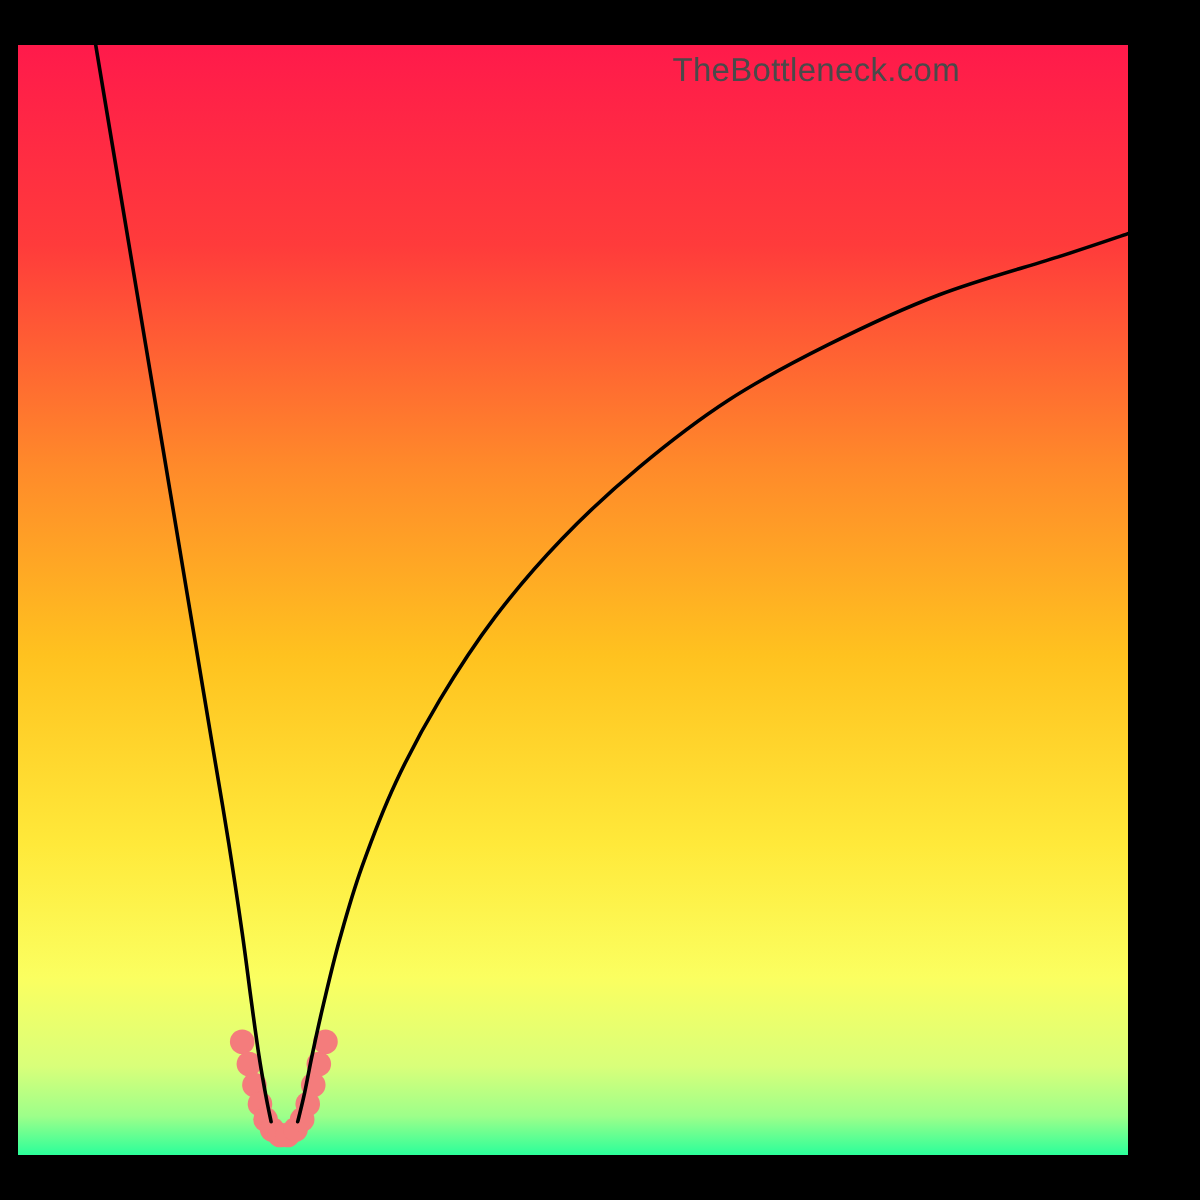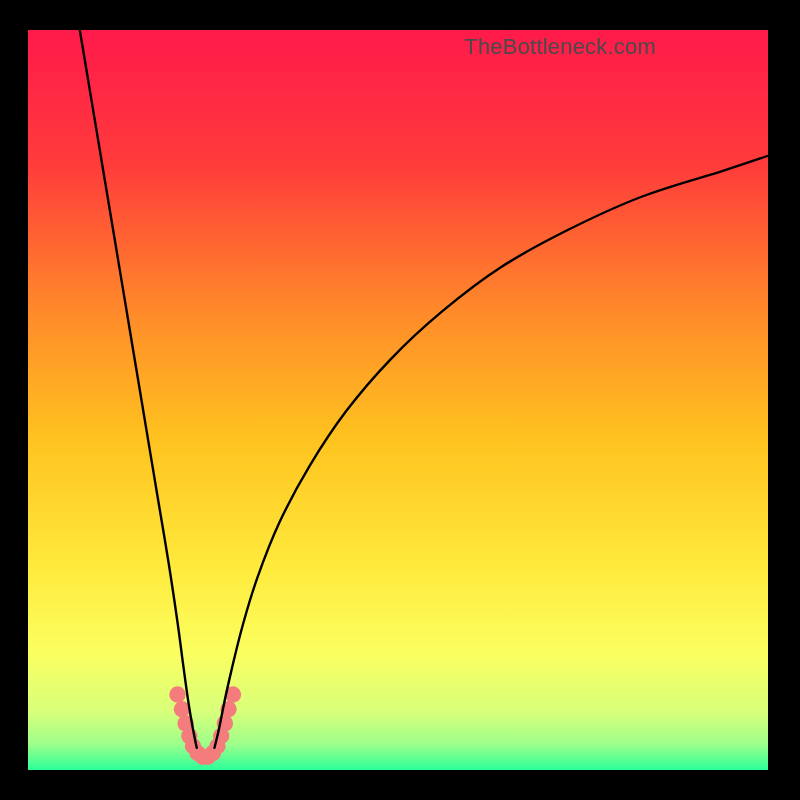--- a/index.html
+++ b/index.html
@@ -5,21 +5,21 @@
   html, body {
     margin: 0;
     padding: 0;
     width: 800px;
     height: 800px;
     background: #000;
     overflow: hidden;
   }
   .frame {
     position: absolute;
-    left: 28px;
+    left: 12px;
     top: 30px;
     width: 634px;
     height: 740px;
     background: #f97316;
   }
   .plot {
     position: absolute;
     left: 0;
     top: 0;
     width: 740px;

